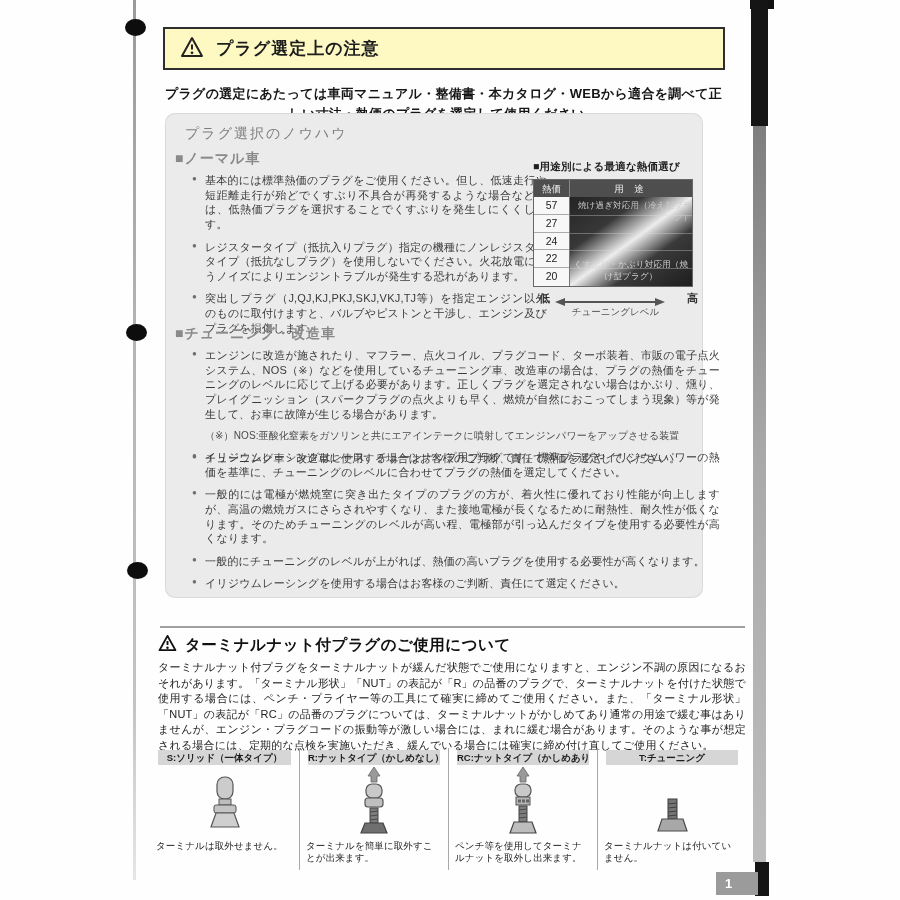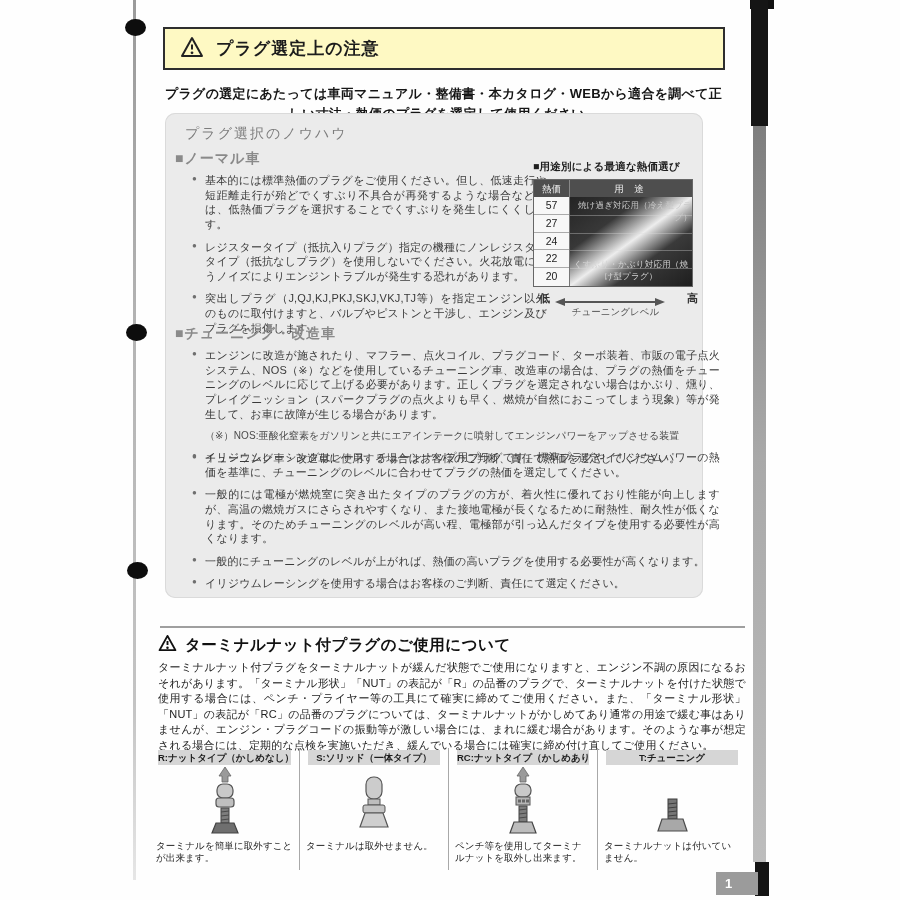--- a/index.html
+++ b/index.html
@@ -181,47 +181,47 @@
         <circle cx="12" cy="17" r="1.6" fill="#111"></circle>
       </svg>
     </span>
     <span class="txt">ターミナルナット付プラグのご使用について</span>
   </div>
   <div class="term-body">ターミナルナット付プラグをターミナルナットが緩んだ状態でご使用になりますと、エンジン不調の原因になるおそれがあります。「ターミナル形状」「NUT」の表記が「R」の品番のプラグで、ターミナルナットを付けた状態で使用する場合には、ペンチ・プライヤー等の工具にて確実に締めてご使用ください。また、「ターミナル形状」「NUT」の表記が「RC」の品番のプラグについては、ターミナルナットがかしめてあり通常の用途で緩む事はありませんが、エンジン・プラグコードの振動等が激しい場合には、まれに緩む場合があります。そのような事が想定される場合には、定期的な点検を実施いただき、緩んでいる場合には確実に締め付け直してご使用ください。</div>
 
   <div class="term-table">
 
     <div class="term-col">
+      <div class="term-head">S:ソリッド（一体タイプ）</div>
+      <div class="term-fig">
+        <svg width="44" height="62" viewBox="0 0 44 62">
+          <rect x="14" y="2" width="16" height="22" rx="7.5" fill="#cccccc" stroke="#555" stroke-width="1.2"></rect>
+          <rect x="16" y="24" width="12" height="6" fill="#bdbdbd" stroke="#555" stroke-width="1"></rect>
+          <rect x="11" y="30" width="22" height="8" rx="2" fill="#c4c4c4" stroke="#555" stroke-width="1"></rect>
+          <path d="M13 38 L31 38 L36 52 L8 52 Z" fill="#cfcfcf" stroke="#555" stroke-width="1.2"></path>
+        </svg>
+      </div>
+      <div class="term-cap">ターミナルは取外せません。</div>
+    </div>
+
+    <div class="term-col">
       <div class="term-head">R:ナットタイプ（かしめなし）</div>
       <div class="term-fig">
         <svg width="44" height="70" viewBox="0 0 44 70">
           <polygon points="22,0 28,9 25,9 25,15 19,15 19,9 16,9" fill="#9a9a9a" stroke="#666" stroke-width=".8"></polygon>
           <rect x="14" y="17" width="16" height="14" rx="6" fill="#c9c9c9" stroke="#555" stroke-width="1.2"></rect>
           <rect x="13" y="31" width="18" height="9" rx="3" fill="#bfbfbf" stroke="#555" stroke-width="1.2"></rect>
           <rect x="18" y="41" width="8" height="15" fill="#7d7d7d" stroke="#444" stroke-width="1"></rect>
           <line x1="18" y1="45" x2="26" y2="44" stroke="#4a4a4a" stroke-width="1"></line>
           <line x1="18" y1="49" x2="26" y2="48" stroke="#4a4a4a" stroke-width="1"></line>
           <line x1="18" y1="53" x2="26" y2="52" stroke="#4a4a4a" stroke-width="1"></line>
           <path d="M13 56 L31 56 L35 66 L9 66 Z" fill="#6f6f6f" stroke="#444" stroke-width="1.2"></path>
         </svg>
       </div>
       <div class="term-cap">ターミナルを簡単に取外すことが出来ます。</div>
-    </div>
-
-    <div class="term-col">
-      <div class="term-head">S:ソリッド（一体タイプ）</div>
-      <div class="term-fig">
-        <svg width="44" height="62" viewBox="0 0 44 62">
-          <rect x="14" y="2" width="16" height="22" rx="7.5" fill="#cccccc" stroke="#555" stroke-width="1.2"></rect>
-          <rect x="16" y="24" width="12" height="6" fill="#bdbdbd" stroke="#555" stroke-width="1"></rect>
-          <rect x="11" y="30" width="22" height="8" rx="2" fill="#c4c4c4" stroke="#555" stroke-width="1"></rect>
-          <path d="M13 38 L31 38 L36 52 L8 52 Z" fill="#cfcfcf" stroke="#555" stroke-width="1.2"></path>
-        </svg>
-      </div>
-      <div class="term-cap">ターミナルは取外せません。</div>
     </div>
 
     <div class="term-col">
       <div class="term-head">RC:ナットタイプ（かしめあり）</div>
       <div class="term-fig">
         <svg width="44" height="70" viewBox="0 0 44 70">
           <polygon points="22,0 28,9 25,9 25,15 19,15 19,9 16,9" fill="#9a9a9a" stroke="#666" stroke-width=".8"></polygon>
           <rect x="14" y="17" width="16" height="13" rx="6" fill="#c9c9c9" stroke="#555" stroke-width="1.2"></rect>
           <rect x="15" y="30" width="14" height="8" fill="#b5b5b5" stroke="#555" stroke-width="1"></rect>
           <rect x="17" y="32.5" width="3" height="3" fill="#666"></rect>

